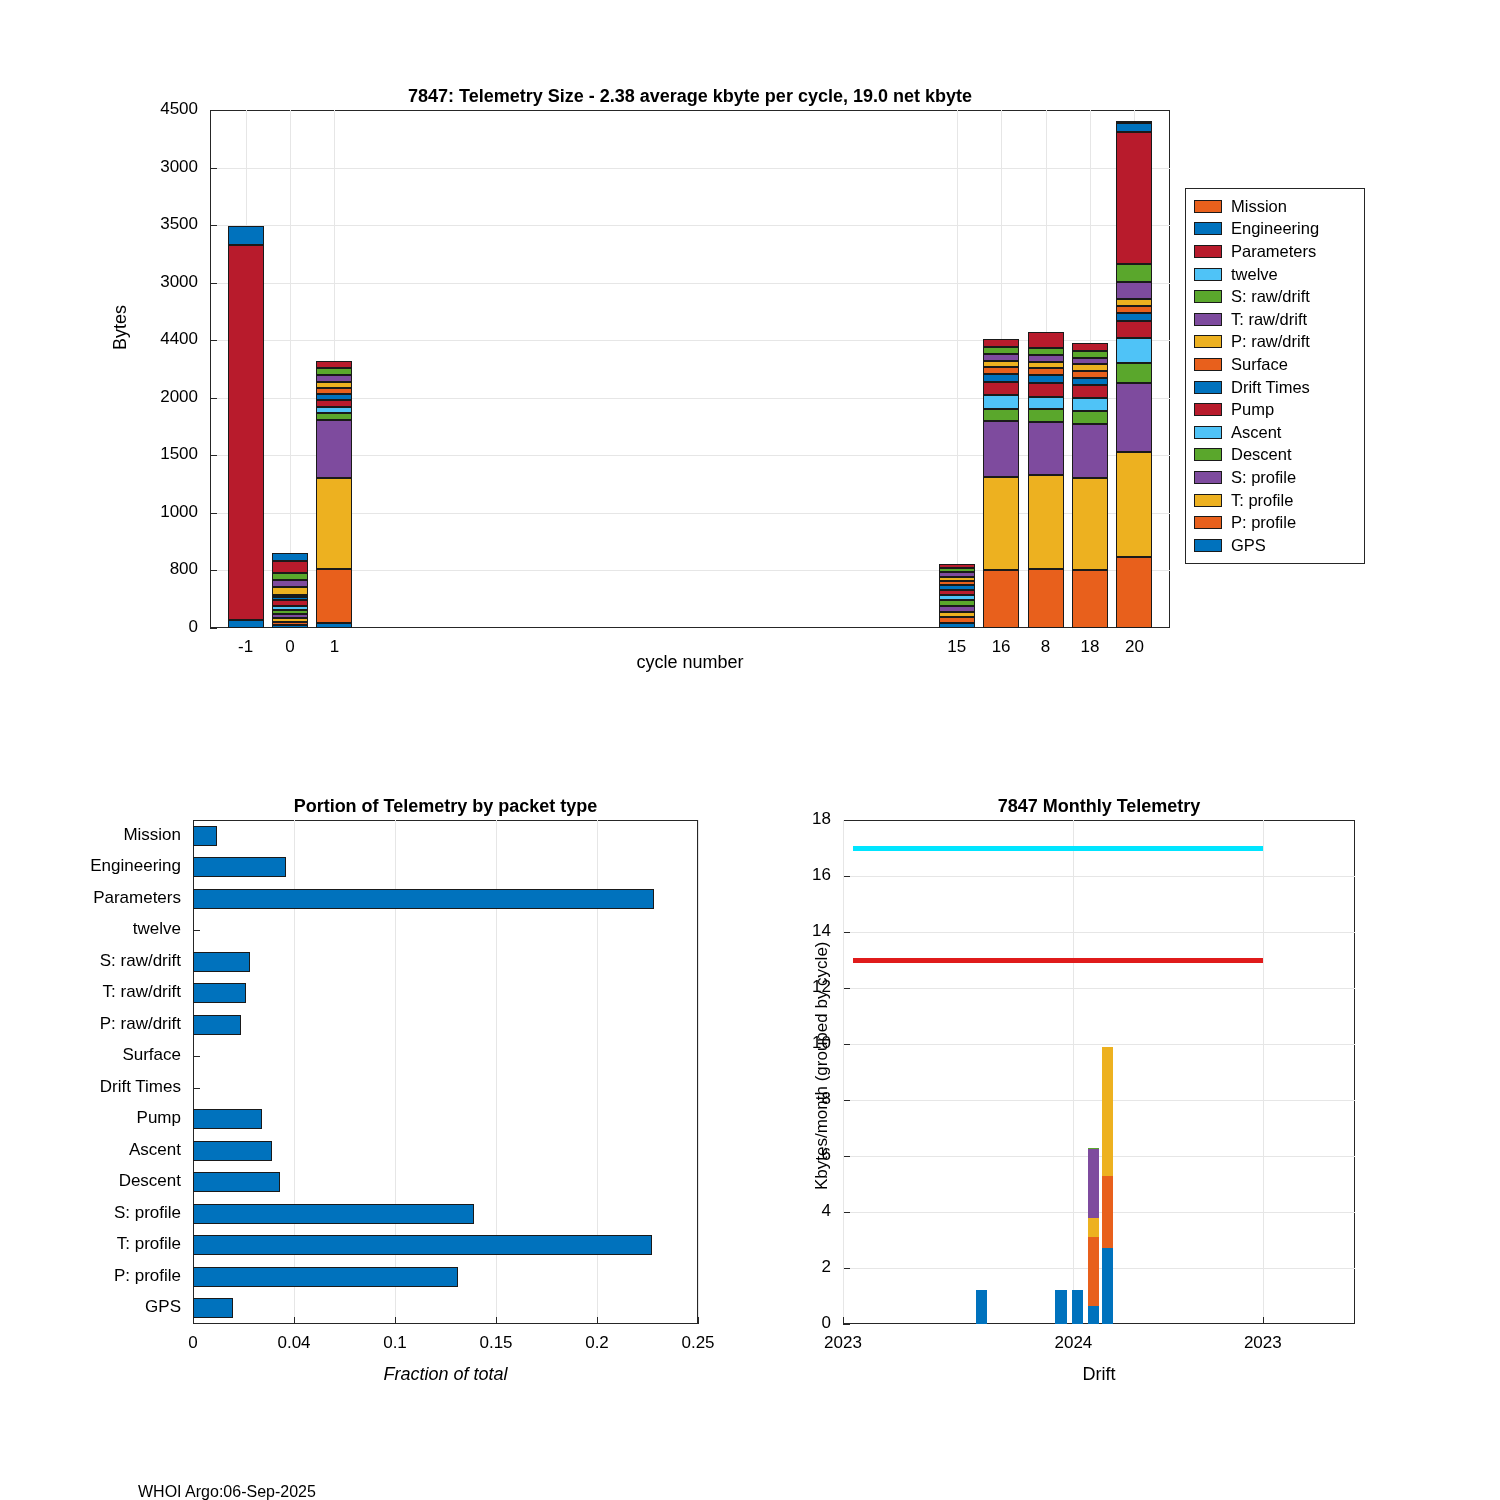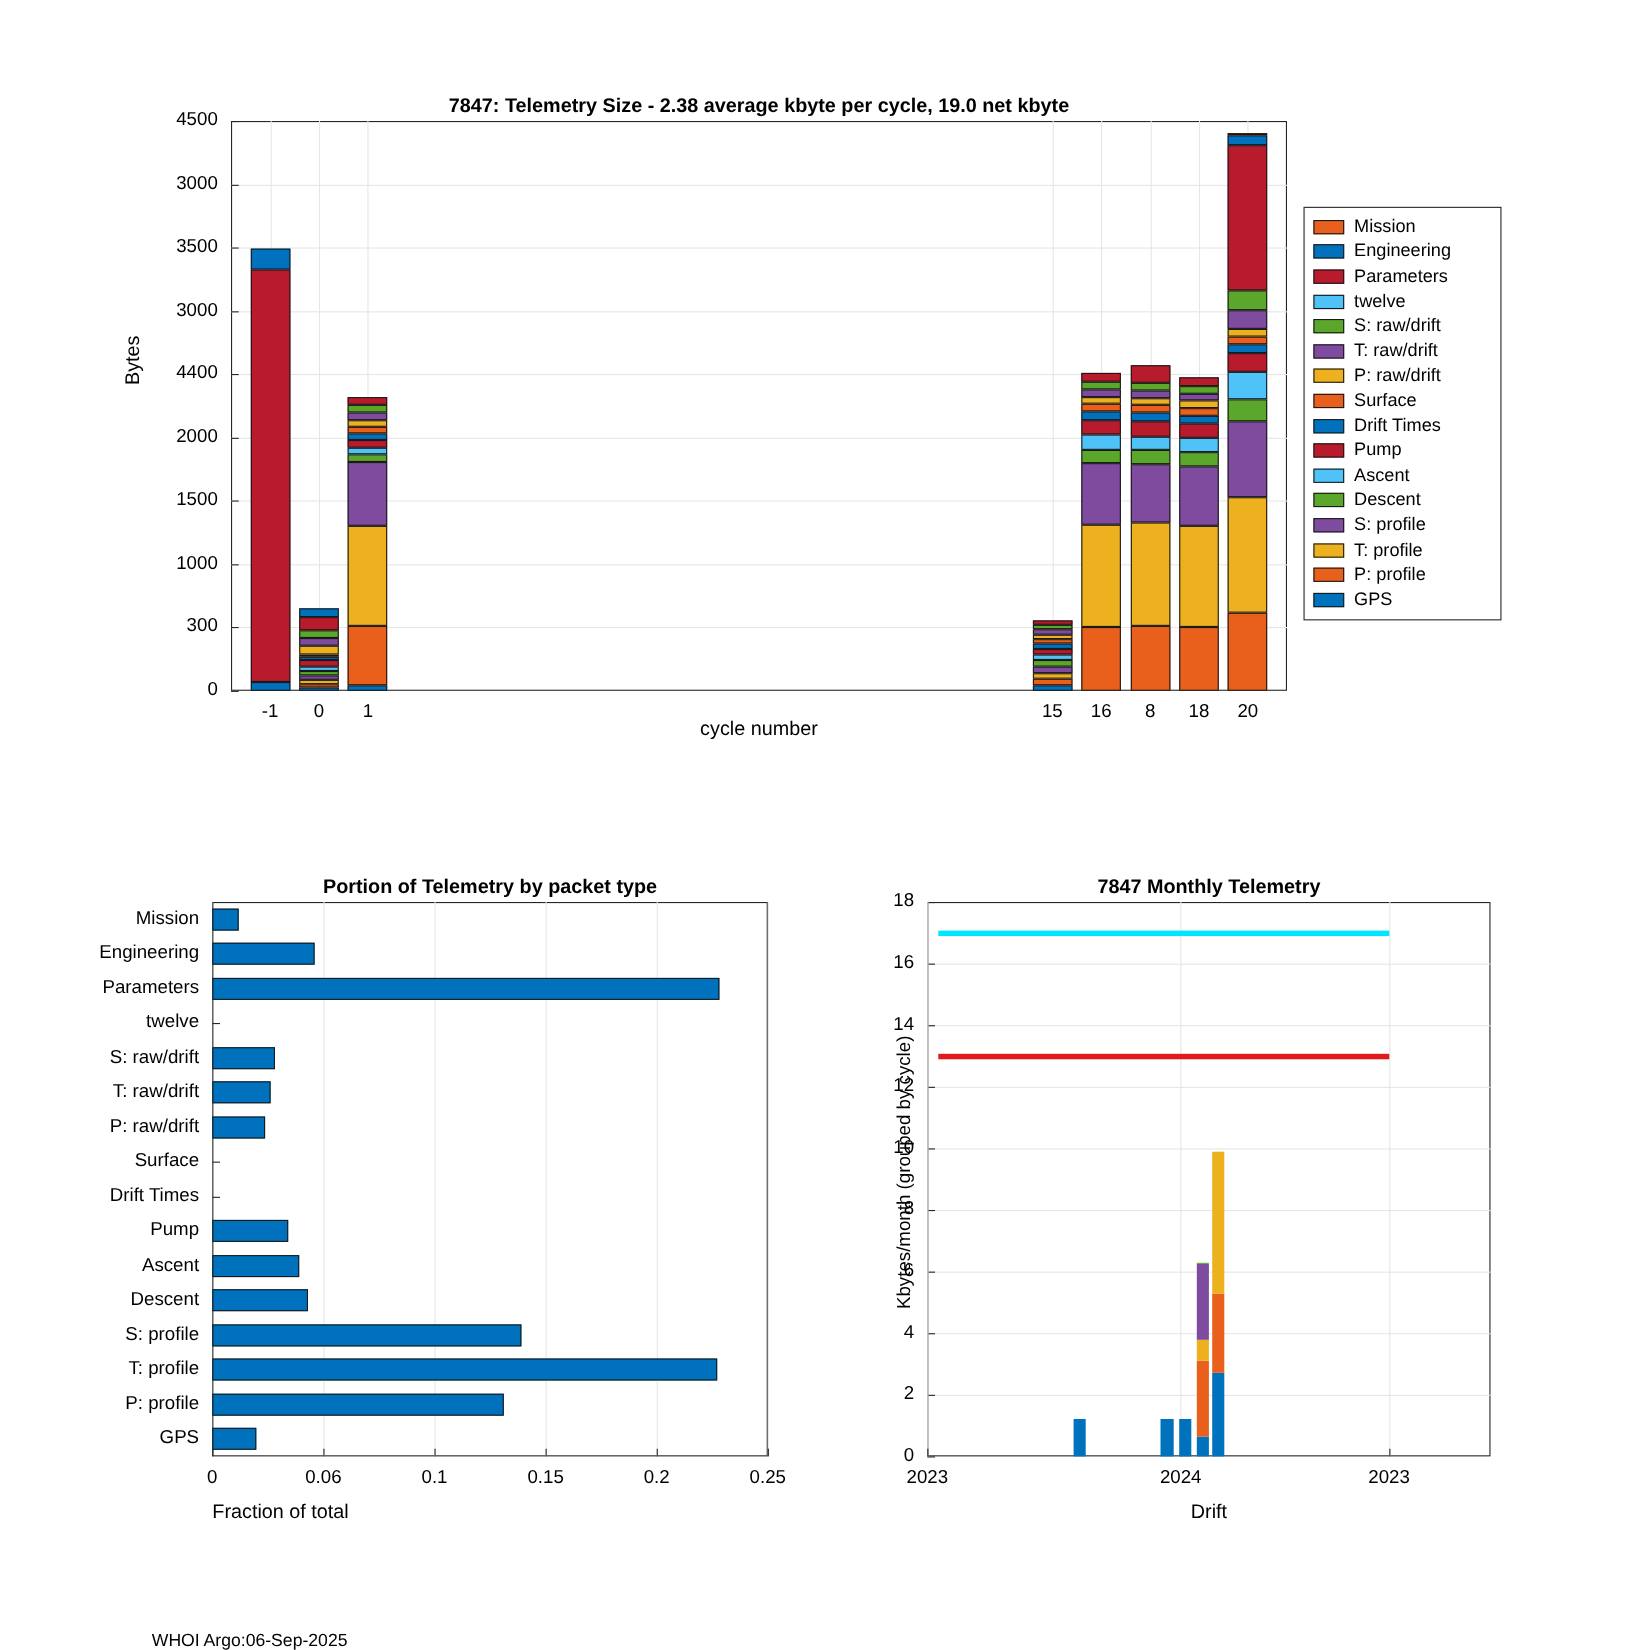--- a/index.html
+++ b/index.html
@@ -43,21 +43,21 @@
 
 <div class="panel" id="top-panel">
   <div class="plotbox" id="top-box" style="left:210px;top:110px;width:960px;height:518px;"></div>
   <div class="plottitle" id="top-title" style="left:210px;top:86px;width:960px;text-align:center;">7847: Telemetry Size - 2.38 average kbyte per cycle,   19.0 net kbyte</div>
   <div class="axistitle" id="top-xlabel" style="left:210px;top:652px;width:960px;text-align:center;">cycle number</div>
   <div class="axistitle" id="top-ylabel" style="left:110px;top:350px;transform:rotate(-90deg);transform-origin:left top;">Bytes</div>
 <div class="tick" style="left:210px;top:628px;width:7px;height:1px;background:#262626;"></div>
     <div class="ticklabel" style="left:198px;top:617px;transform:translateX(-100%);">0</div>
     <div class="gridline" style="left:210px;top:570.4444444444445px;width:960px;height:1px;"></div>
     <div class="tick" style="left:210px;top:570.4444444444445px;width:7px;height:1px;background:#262626;"></div>
-    <div class="ticklabel" style="left:198px;top:559.4444444444445px;transform:translateX(-100%);">300</div>
+    <div class="ticklabel" style="left:198px;top:559.4444444444445px;transform:translateX(-100%);">800</div>
     <div class="gridline" style="left:210px;top:512.8888888888889px;width:960px;height:1px;"></div>
     <div class="tick" style="left:210px;top:512.8888888888889px;width:7px;height:1px;background:#262626;"></div>
     <div class="ticklabel" style="left:198px;top:501.8888888888889px;transform:translateX(-100%);">1000</div>
     <div class="gridline" style="left:210px;top:455.33333333333337px;width:960px;height:1px;"></div>
     <div class="tick" style="left:210px;top:455.33333333333337px;width:7px;height:1px;background:#262626;"></div>
     <div class="ticklabel" style="left:198px;top:444.33333333333337px;transform:translateX(-100%);">1500</div>
     <div class="gridline" style="left:210px;top:397.7777777777778px;width:960px;height:1px;"></div>
     <div class="tick" style="left:210px;top:397.7777777777778px;width:7px;height:1px;background:#262626;"></div>
     <div class="ticklabel" style="left:198px;top:386.7777777777778px;transform:translateX(-100%);">2000</div>
     <div class="gridline" style="left:210px;top:340.22222222222223px;width:960px;height:1px;"></div>
@@ -272,26 +272,26 @@
     </div>
     <div class="legrow">
       <div class="legswatch" style="background:#0072bd;"></div>
       <div class="leglabel">GPS</div>
     </div>
   </div>
 
 <div class="panel" id="bl-panel">
   <div class="plotbox" id="bl-box" style="left:193px;top:820px;width:505px;height:504px;"></div>
   <div class="plottitle" id="bl-title" style="left:193px;top:796px;width:505px;text-align:center;">Portion of Telemetry by packet type</div>
-  <div class="axistitle" id="bl-xlabel" style="left:193px;top:1364px;width:505px;">Fraction of total</div>
+  <div class="axistitle" id="bl-xlabel" style="left:193px;top:1364px;width:505px;text-align:center;font-style:italic;">Fraction of total</div>
 <div class="tick" style="left:193px;top:1317px;width:1px;height:7px;"></div>
     <div class="ticklabel" style="left:193px;top:1333px;transform:translateX(-50%);">0</div>
     <div class="gridline" style="left:294px;top:820px;width:1px;height:504px;"></div>
     <div class="tick" style="left:294px;top:1317px;width:1px;height:7px;"></div>
-    <div class="ticklabel" style="left:294px;top:1333px;transform:translateX(-50%);">0.06</div>
+    <div class="ticklabel" style="left:294px;top:1333px;transform:translateX(-50%);">0.04</div>
     <div class="gridline" style="left:395px;top:820px;width:1px;height:504px;"></div>
     <div class="tick" style="left:395px;top:1317px;width:1px;height:7px;"></div>
     <div class="ticklabel" style="left:395px;top:1333px;transform:translateX(-50%);">0.1</div>
     <div class="gridline" style="left:496px;top:820px;width:1px;height:504px;"></div>
     <div class="tick" style="left:496px;top:1317px;width:1px;height:7px;"></div>
     <div class="ticklabel" style="left:496px;top:1333px;transform:translateX(-50%);">0.15</div>
     <div class="gridline" style="left:597px;top:820px;width:1px;height:504px;"></div>
     <div class="tick" style="left:597px;top:1317px;width:1px;height:7px;"></div>
     <div class="ticklabel" style="left:597px;top:1333px;transform:translateX(-50%);">0.2</div>
     <div class="gridline" style="left:698px;top:820px;width:1px;height:504px;"></div>

